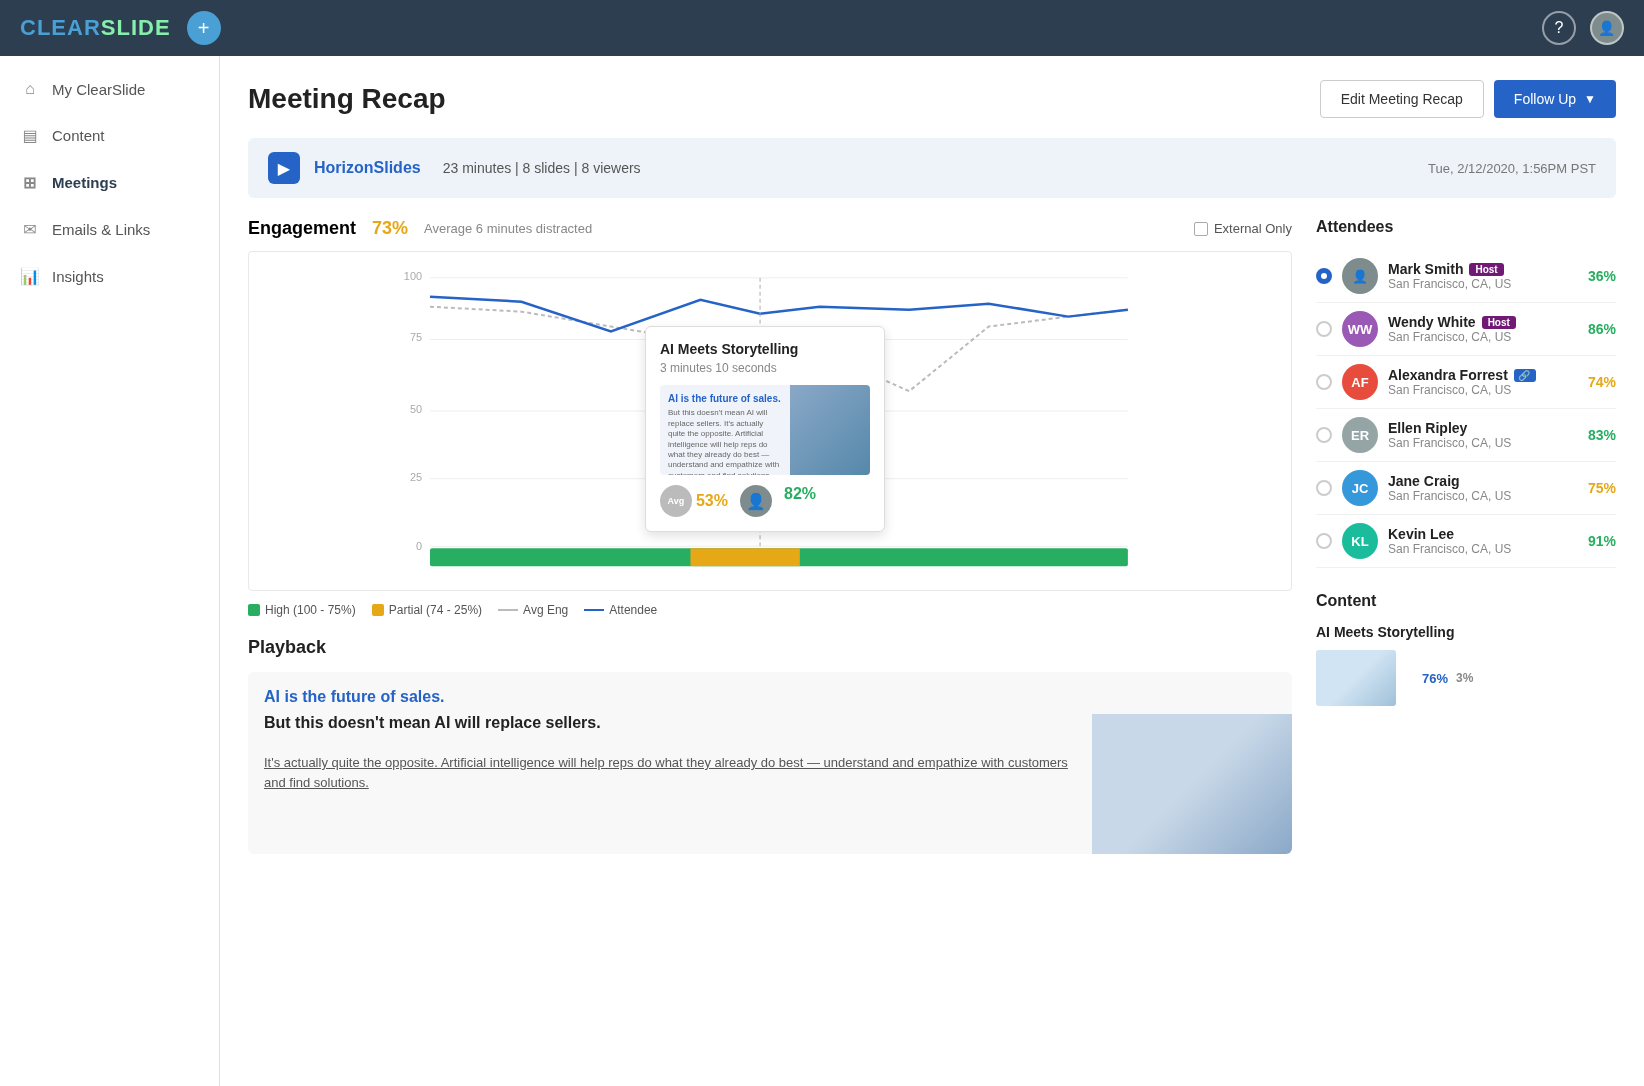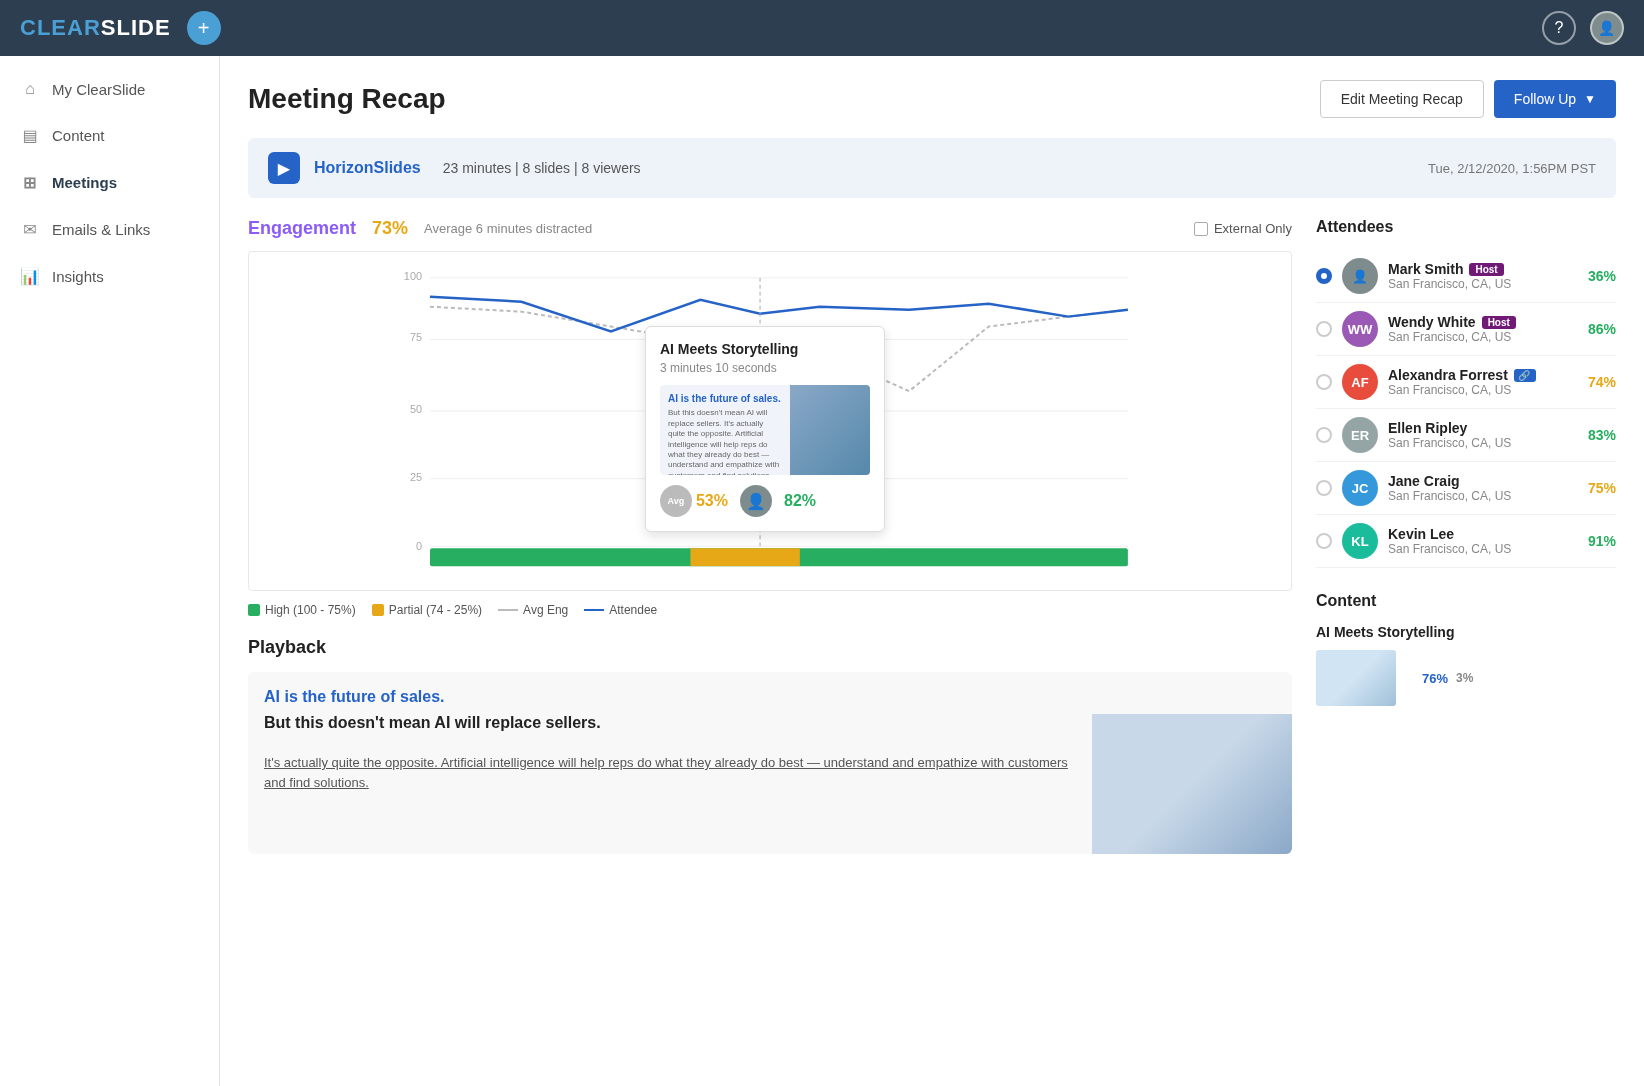--- a/index.html
+++ b/index.html
@@ -130,21 +130,21 @@
     
     .two-col { display: flex; gap: 24px; }
     .col-main { flex: 1; min-width: 0; }
     .col-side { width: 300px; flex-shrink: 0; }
 
     
     .engagement-header {
       display: flex; align-items: center; gap: 16px;
       margin-bottom: 12px;
     }
-    .engagement-label { font-size: 18px; font-weight: 600; color: #8b5cf6; }
+    .engagement-label { font-size: 18px; font-weight: 600; color: #000000; }
     .engagement-pct { font-size: 18px; font-weight: 700; color: #e6a817; }
     .engagement-sub { font-size: 13px; color: #888; }
     .external-only { display: flex; align-items: center; gap: 6px; margin-left: auto; font-size: 13px; color: #555; }
     .checkbox-box { width: 14px; height: 14px; border: 1px solid #aaa; border-radius: 2px; background: white; }
 
     
     .chart-container {
       position: relative;
       background: white;
       border: 1px solid #e8e8e8;
@@ -175,21 +175,21 @@
       background: #f0f4fa;
       border-radius: 4px;
       margin-bottom: 10px;
       overflow: hidden;
       display: flex;
     }
     .slide-text-area { flex: 1; padding: 8px; }
     .slide-text-title { font-size: 10px; font-weight: 600; color: #2563c7; margin-bottom: 4px; }
     .slide-text-body { font-size: 8px; color: #666; line-height: 1.3; }
     .slide-image { width: 80px; background: #c8d8e8; }
-    .tooltip-stats { display: flex; align-items: center; gap: 12px; margin-top: 6px; }
+    .tooltip-stats { display: flex; align-items: flex-start; gap: 12px; margin-top: 6px; }
     .tooltip-avg { display: flex; align-items: center; gap: 4px; }
     .avg-circle { width: 32px; height: 32px; border-radius: 50%; background: #bbb; display: flex; align-items: center; justify-content: center; font-size: 9px; color: white; font-weight: 600; }
     .avg-pct { font-size: 16px; font-weight: 700; color: #e6a817; }
     .tooltip-avatar { width: 32px; height: 32px; border-radius: 50%; background: #7f8c8d; overflow: hidden; display: flex; align-items: center; justify-content: center; }
     .att-pct { font-size: 16px; font-weight: 700; color: #27ae60; }
 
     
     .chart-legend { display: flex; align-items: center; gap: 16px; font-size: 12px; color: #555; margin-bottom: 20px; }
     .legend-item { display: flex; align-items: center; gap: 5px; }
     .legend-dot { width: 12px; height: 12px; border-radius: 2px; }
@@ -279,21 +279,21 @@
     .content-stats { display: flex; gap: 8px; font-size: 13px; font-weight: 700; }
     .content-pct-blue { color: #2563c7; }
     .content-pct-small { color: #888; font-size: 12px; }
   </style>
 </head>
 <body>
 
 <nav class="topnav">
   <div class="topnav-left">
     <div class="logo">
-      <span>CLEAR</span><span style="color:#ffffff">SLIDE</span>
+      <span>CLEAR</span><span style="color:#86efac">SLIDE</span>
     </div>
     <button class="add-btn">+</button>
   </div>
   <div class="topnav-right">
     <button class="nav-icon-btn">?</button>
     <div class="avatar-btn">👤</div>
   </div>
 </nav>
 
 <div class="app-body">

